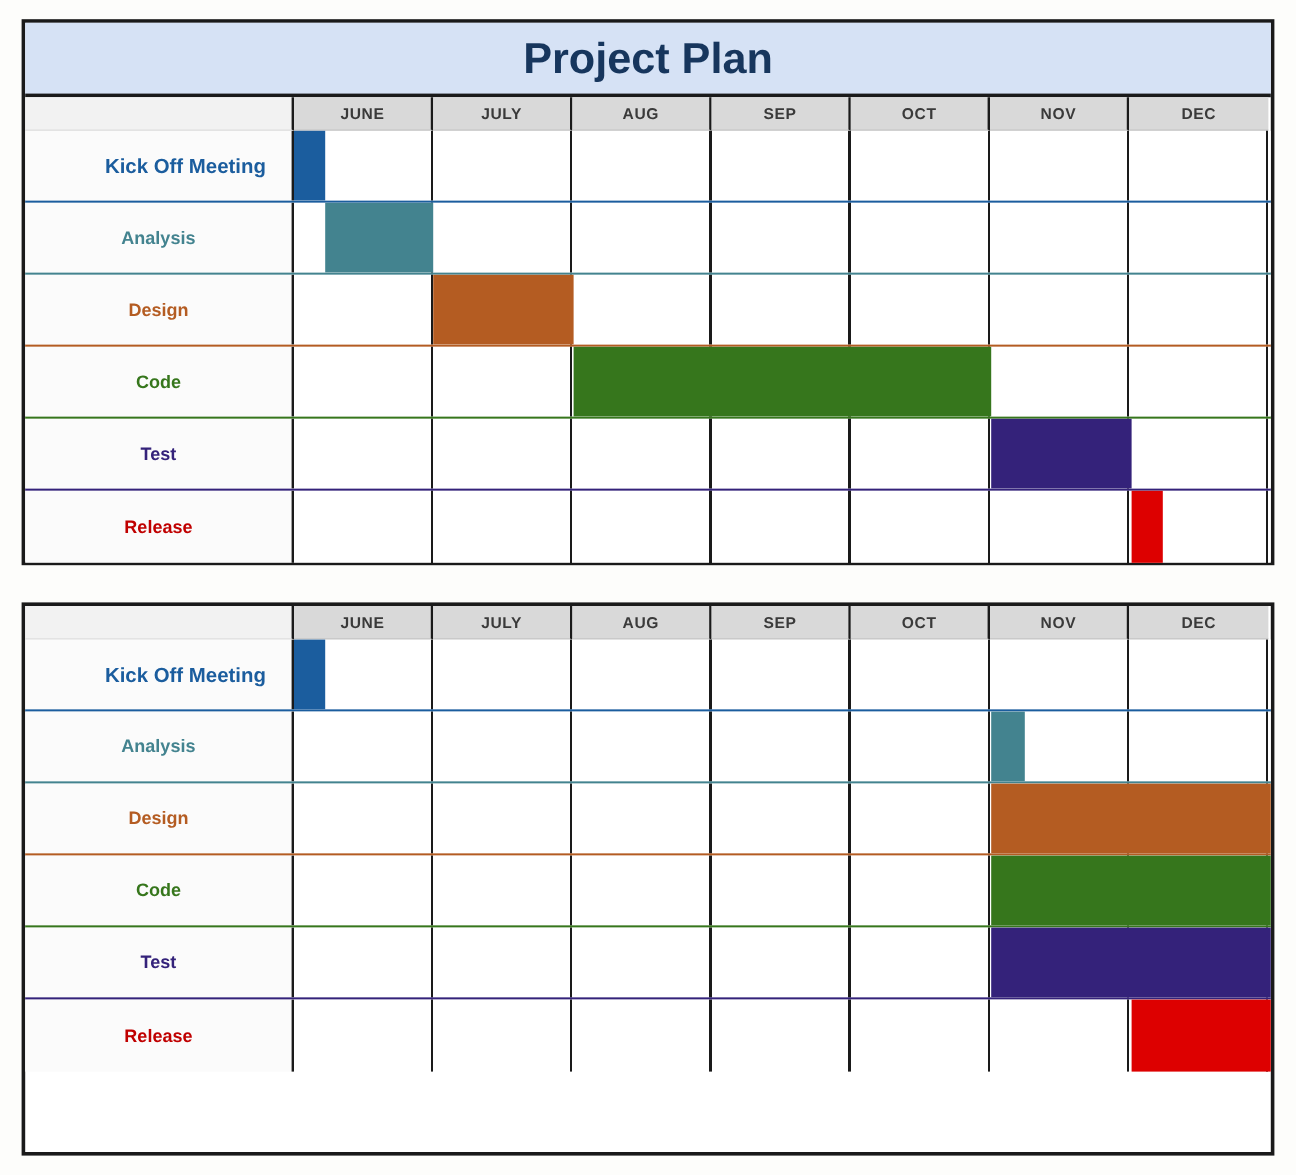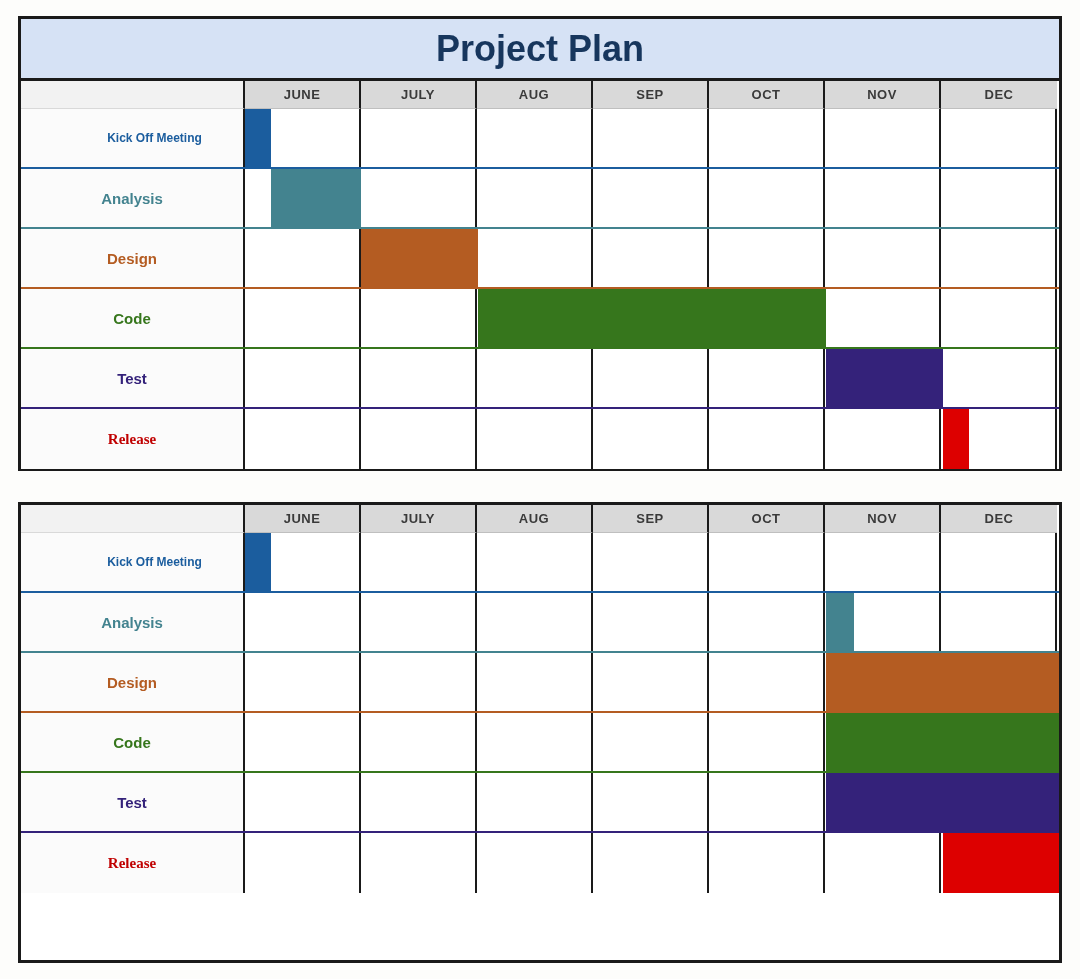--- a/index.html
+++ b/index.html
@@ -98,38 +98,38 @@
     display: flex;
     align-items: center;
     justify-content: center;
     box-sizing: border-box;
   }
   .label-cell span {
     font-size: 15px;
     font-weight: bold;
     line-height: 1;
   }
-  .label-cell.compact span { font-size: 12px; margin-left: 45px; }
+  .label-cell.compact span { font-size: 17px; margin-left: 45px; }
 
   .track {
     position: relative;
     flex: 1 1 auto;
     box-sizing: border-box;
     background:
       repeating-linear-gradient(
         to right,
         #ffffff 0px,
         #ffffff 114px,
         #1a1a1a 114px,
         #1a1a1a 116px
       );
   }
   
   .task-row { border-bottom: 2px solid #1a1a1a; }
-  .task-row:last-child { border-bottom: none; font-family: Liberation Serif, serif; }
+  .task-row:last-child { border-bottom: none; }
 
   .bar {
     position: absolute;
     top: 0;
     bottom: 0;
     z-index: 2;
   }
 </style>
 </head>
 <body>

